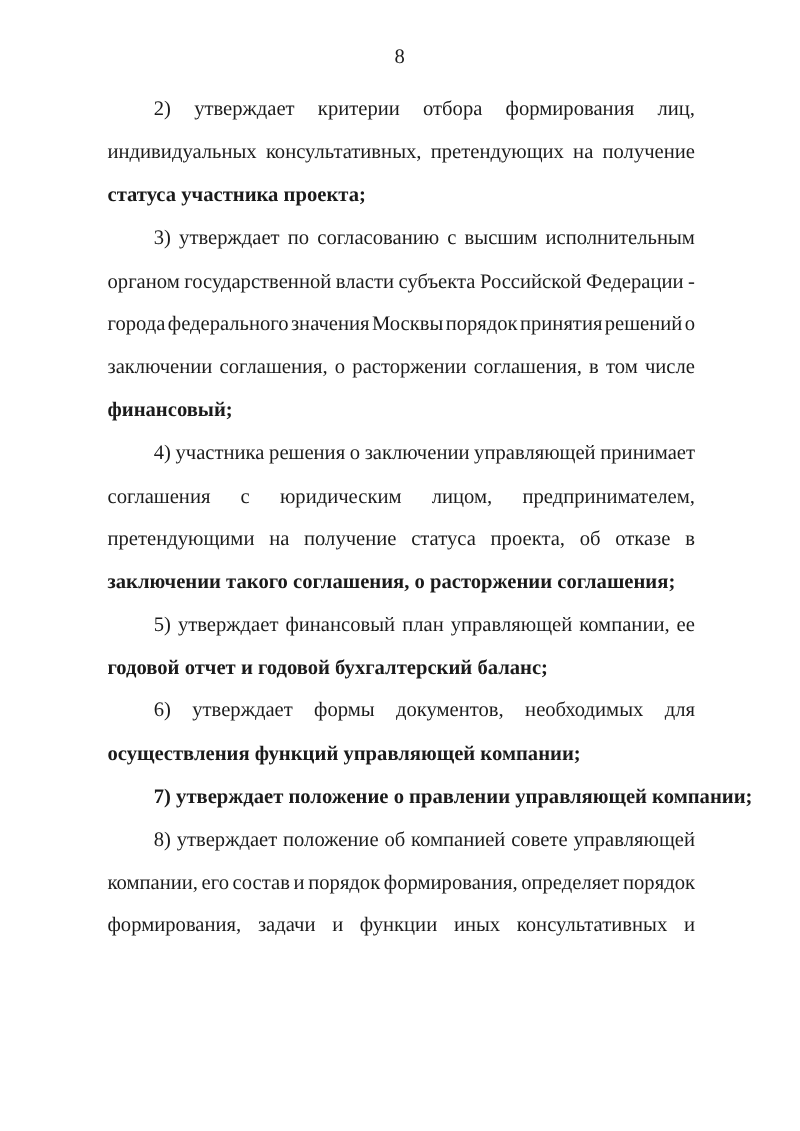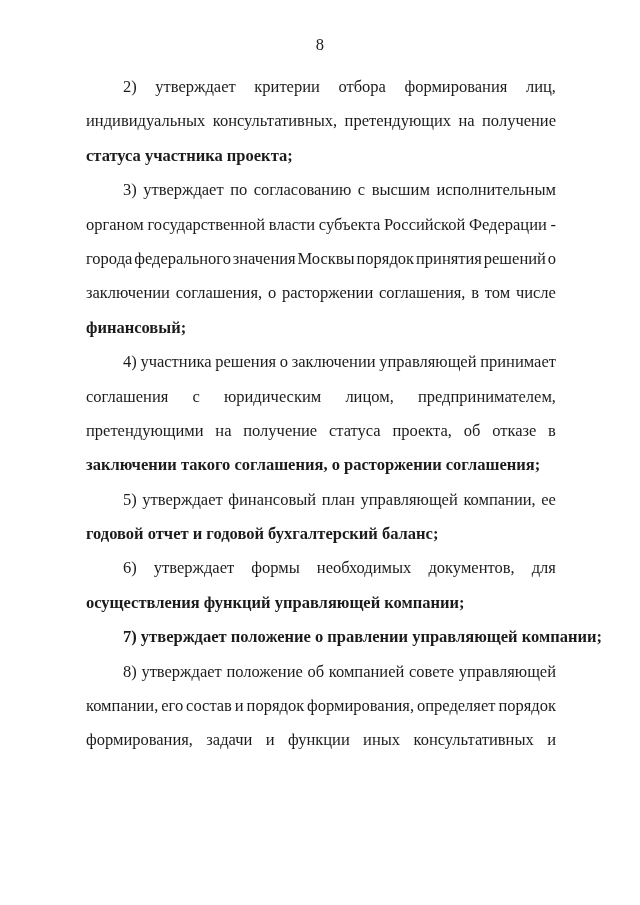--- a/index.html
+++ b/index.html
@@ -145,22 +145,22 @@
           <span>компании,</span>
           <span>ее</span>
         </div>
         <div class="line last">годовой отчет и годовой бухгалтерский баланс;</div>
       </div>
       <div class="para">
         <div class="line first">
           <span>6)</span>
           <span>утверждает</span>
           <span>формы</span>
+          <span>документов,</span>
           <span>необходимых</span>
-          <span>документов,</span>
           <span>для</span>
         </div>
         <div class="line last">осуществления функций управляющей компании;</div>
       </div>
       <div class="para">
         <div class="line first last">7) утверждает положение о правлении управляющей компании;</div>
       </div>
       <div class="para">
         <div class="line first">
           <span>8)</span>

